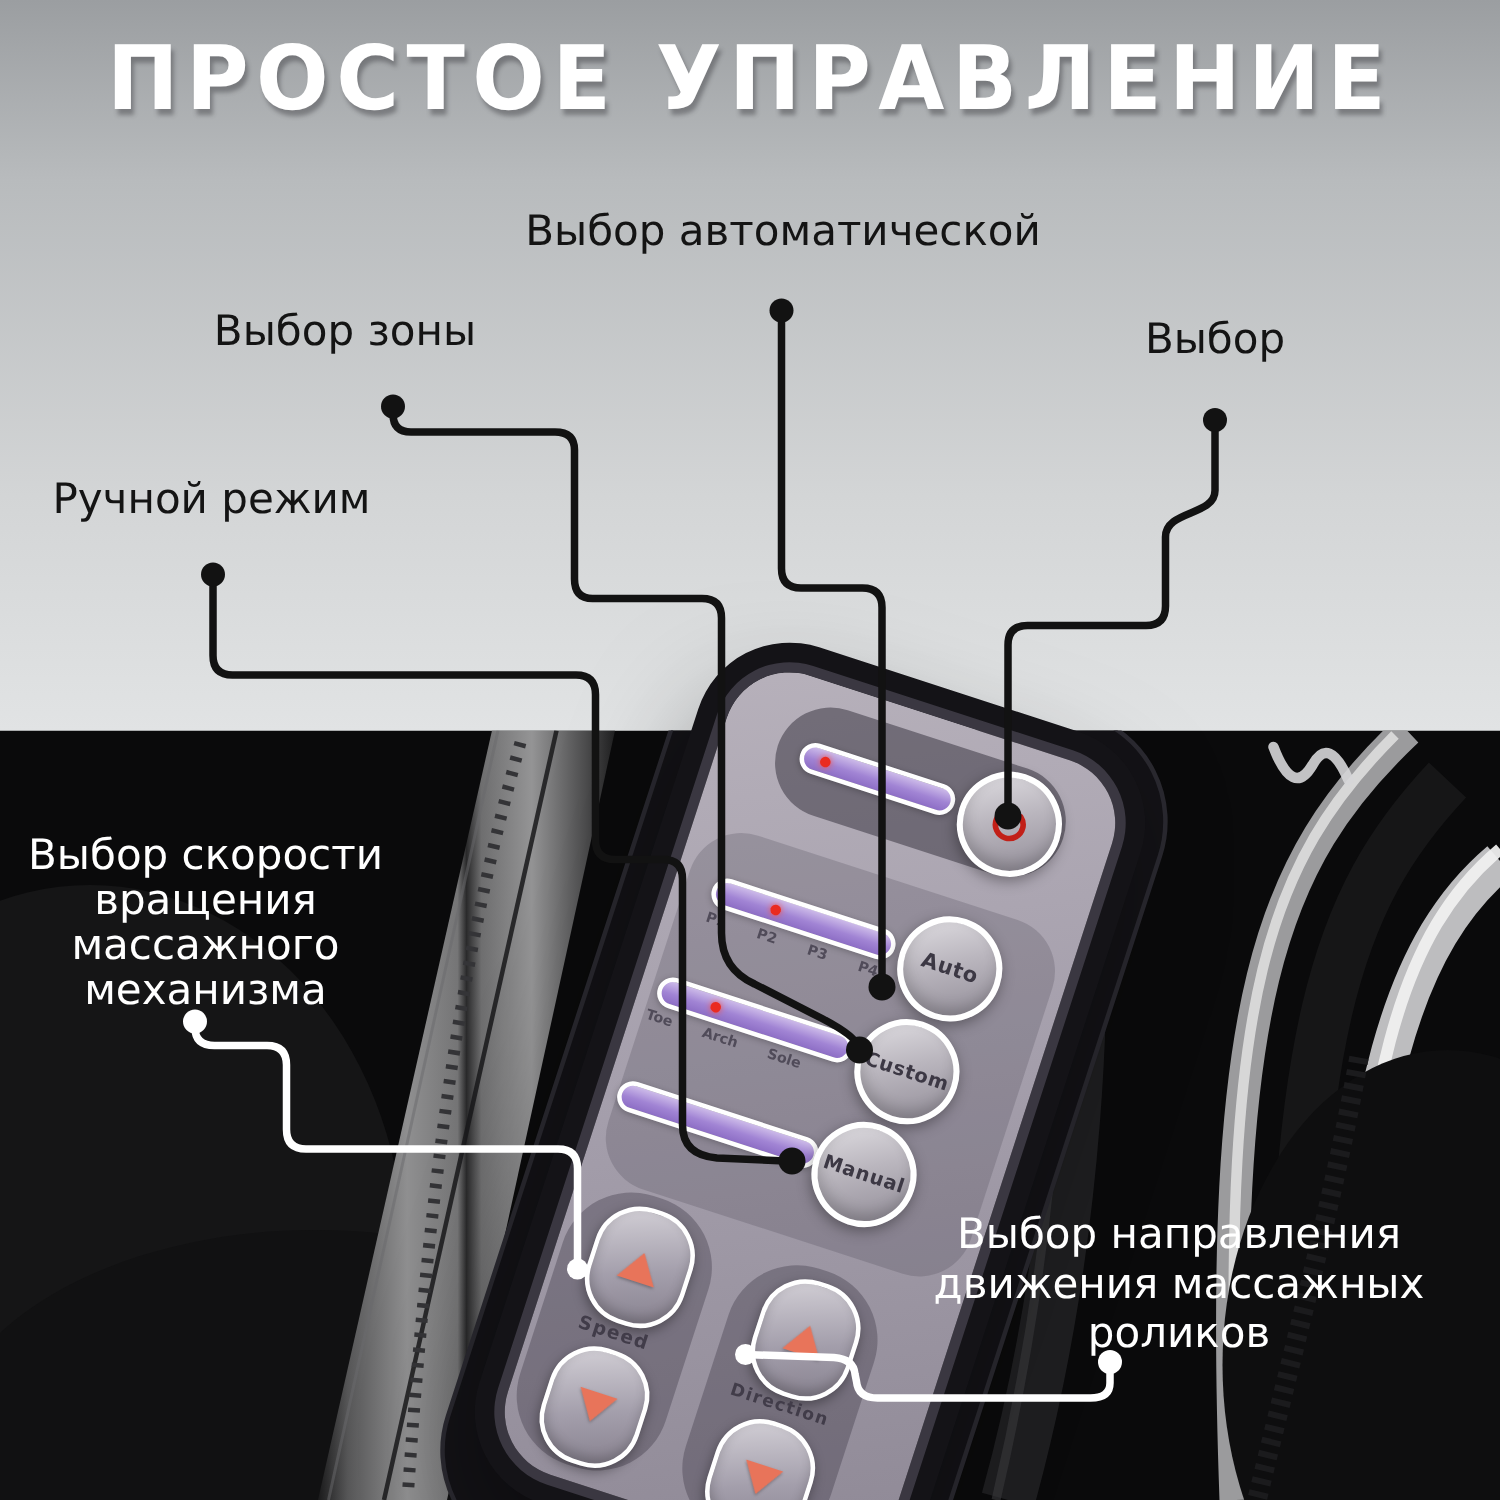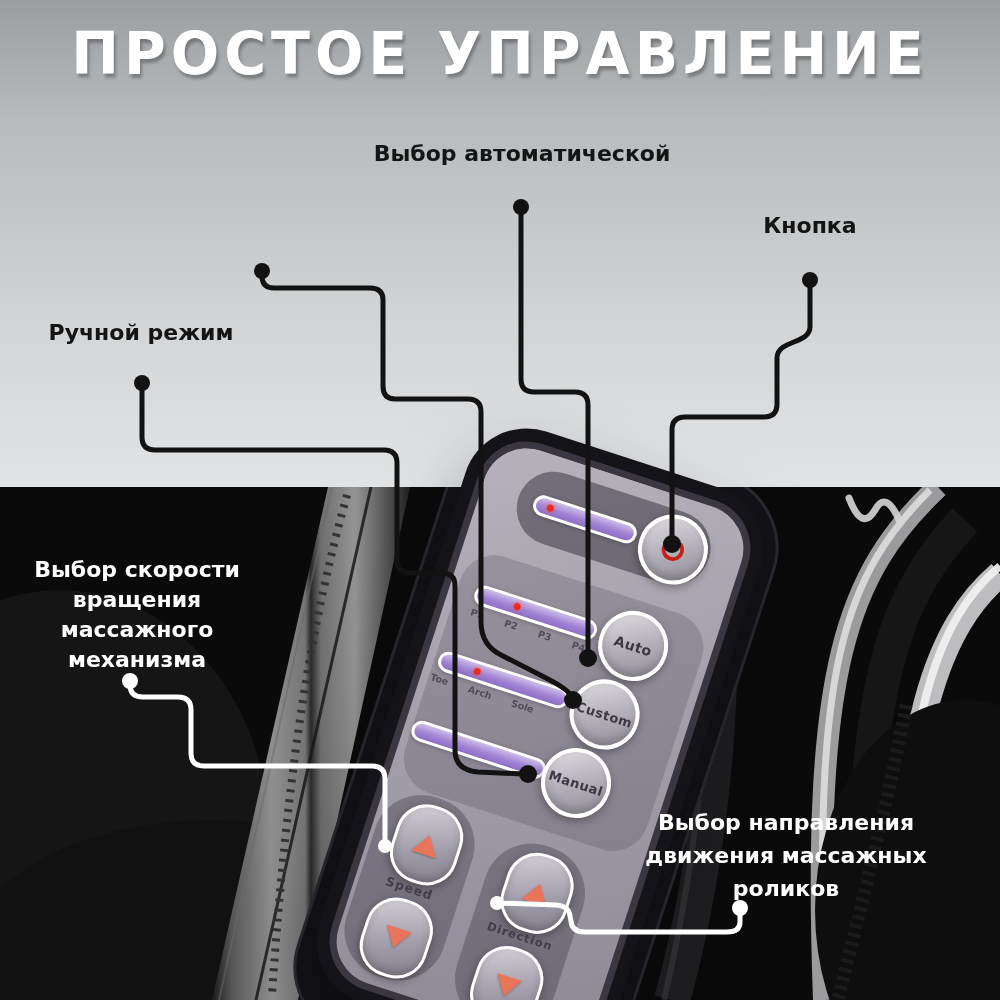--- a/index.html
+++ b/index.html
@@ -4,22 +4,22 @@
 <style>
   html,body{margin:0;padding:0;width:1000px;height:1000px;overflow:hidden;
     font-family:"DejaVu Sans","Liberation Sans",sans-serif;}
   .stage{position:relative;width:1000px;height:1000px;overflow:hidden;
     background:linear-gradient(180deg,#9b9ea1 0%,#b8bbbd 12%,#d3d5d6 33%,#e4e6e7 52%,#efefef 70%,#ededed 100%);}
   
   .title{position:absolute;top:20px;left:0;width:1000px;text-align:center;
     font-size:57px;font-weight:bold;letter-spacing:5px;color:#ffffff;white-space:nowrap;
     transform:scaleY(1.04);text-shadow:2px 4px 3px rgba(55,55,60,.42);}
   
-  .lbl{position:absolute;text-align:center;font-weight:bold;color:#141414;
-    font-size:22px;line-height:30px;letter-spacing:0;}
+  .lbl{position:absolute;text-align:center;font-weight:normal;color:#141414;
+    font-size:28px;line-height:30px;letter-spacing:0;}
   .lbl.light{color:#ffffff;}
   .lbl-auto{left:322px;top:139px;width:400px;}
   .lbl-zone{left:80px;top:206px;width:300px;}
   .lbl-power{left:620px;top:211px;width:380px;}
   .lbl-manual{left:0px;top:318px;width:282px;}
   .lbl-speed{left:7px;top:555px;width:260px;}
   .lbl-direction{left:606px;top:806px;width:360px;line-height:33px;}
   
   .photo{position:absolute;left:0;top:487px;width:1000px;height:513px;z-index:1;}
   svg.lines{position:absolute;left:0;top:0;width:1000px;height:1000px;z-index:6;pointer-events:none;}
@@ -186,24 +186,25 @@
     </g>
   </svg>
 
   <div class="title">ПРОСТОЕ УПРАВЛЕНИЕ</div>
 
   <div class="lbl lbl-auto">
     <div>Выбор автоматической</div>
   </div>
 
   <div class="lbl lbl-zone">
+    <div>Выбор зоны</div>
   </div>
 
   <div class="lbl lbl-power">
-    <div>Кнопка</div>
+    <div>Выбор</div>
   </div>
 
   <div class="lbl lbl-manual">
     <div>Ручной режим</div>
   </div>
 
   <div class="lbl light lbl-speed">
     <div>Выбор скорости</div>
     <div>вращения</div>
     <div>массажного</div>

